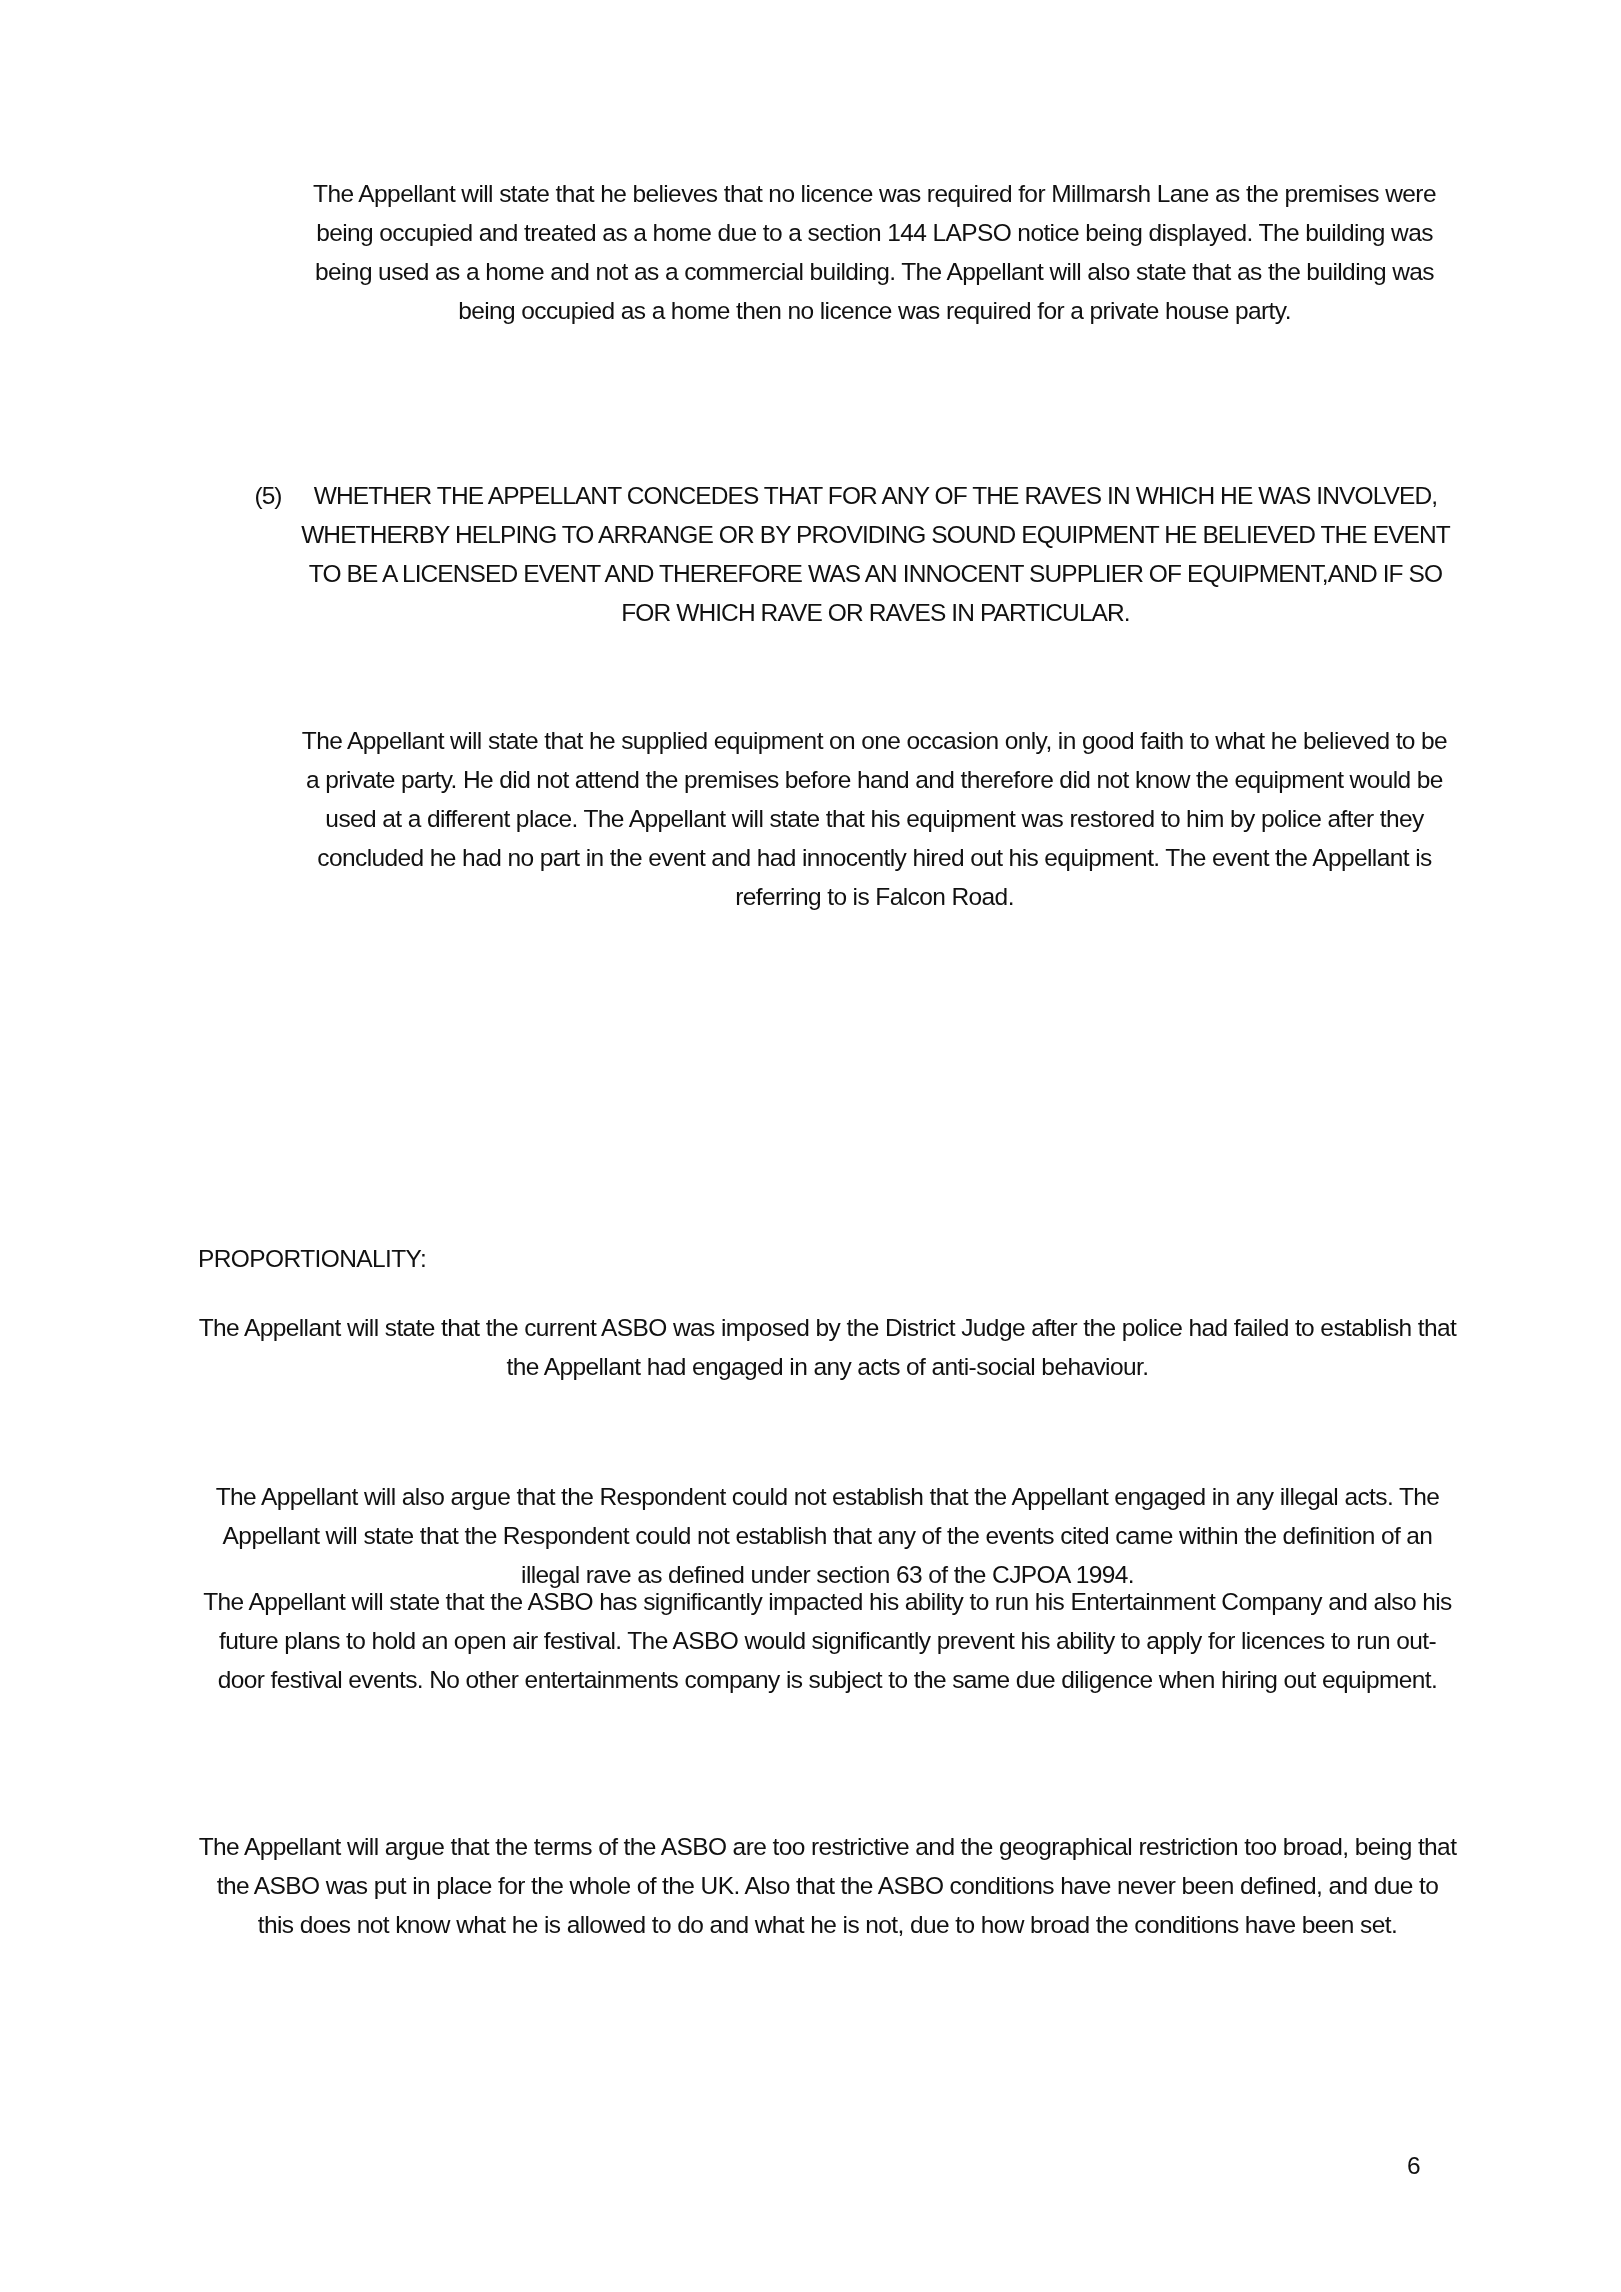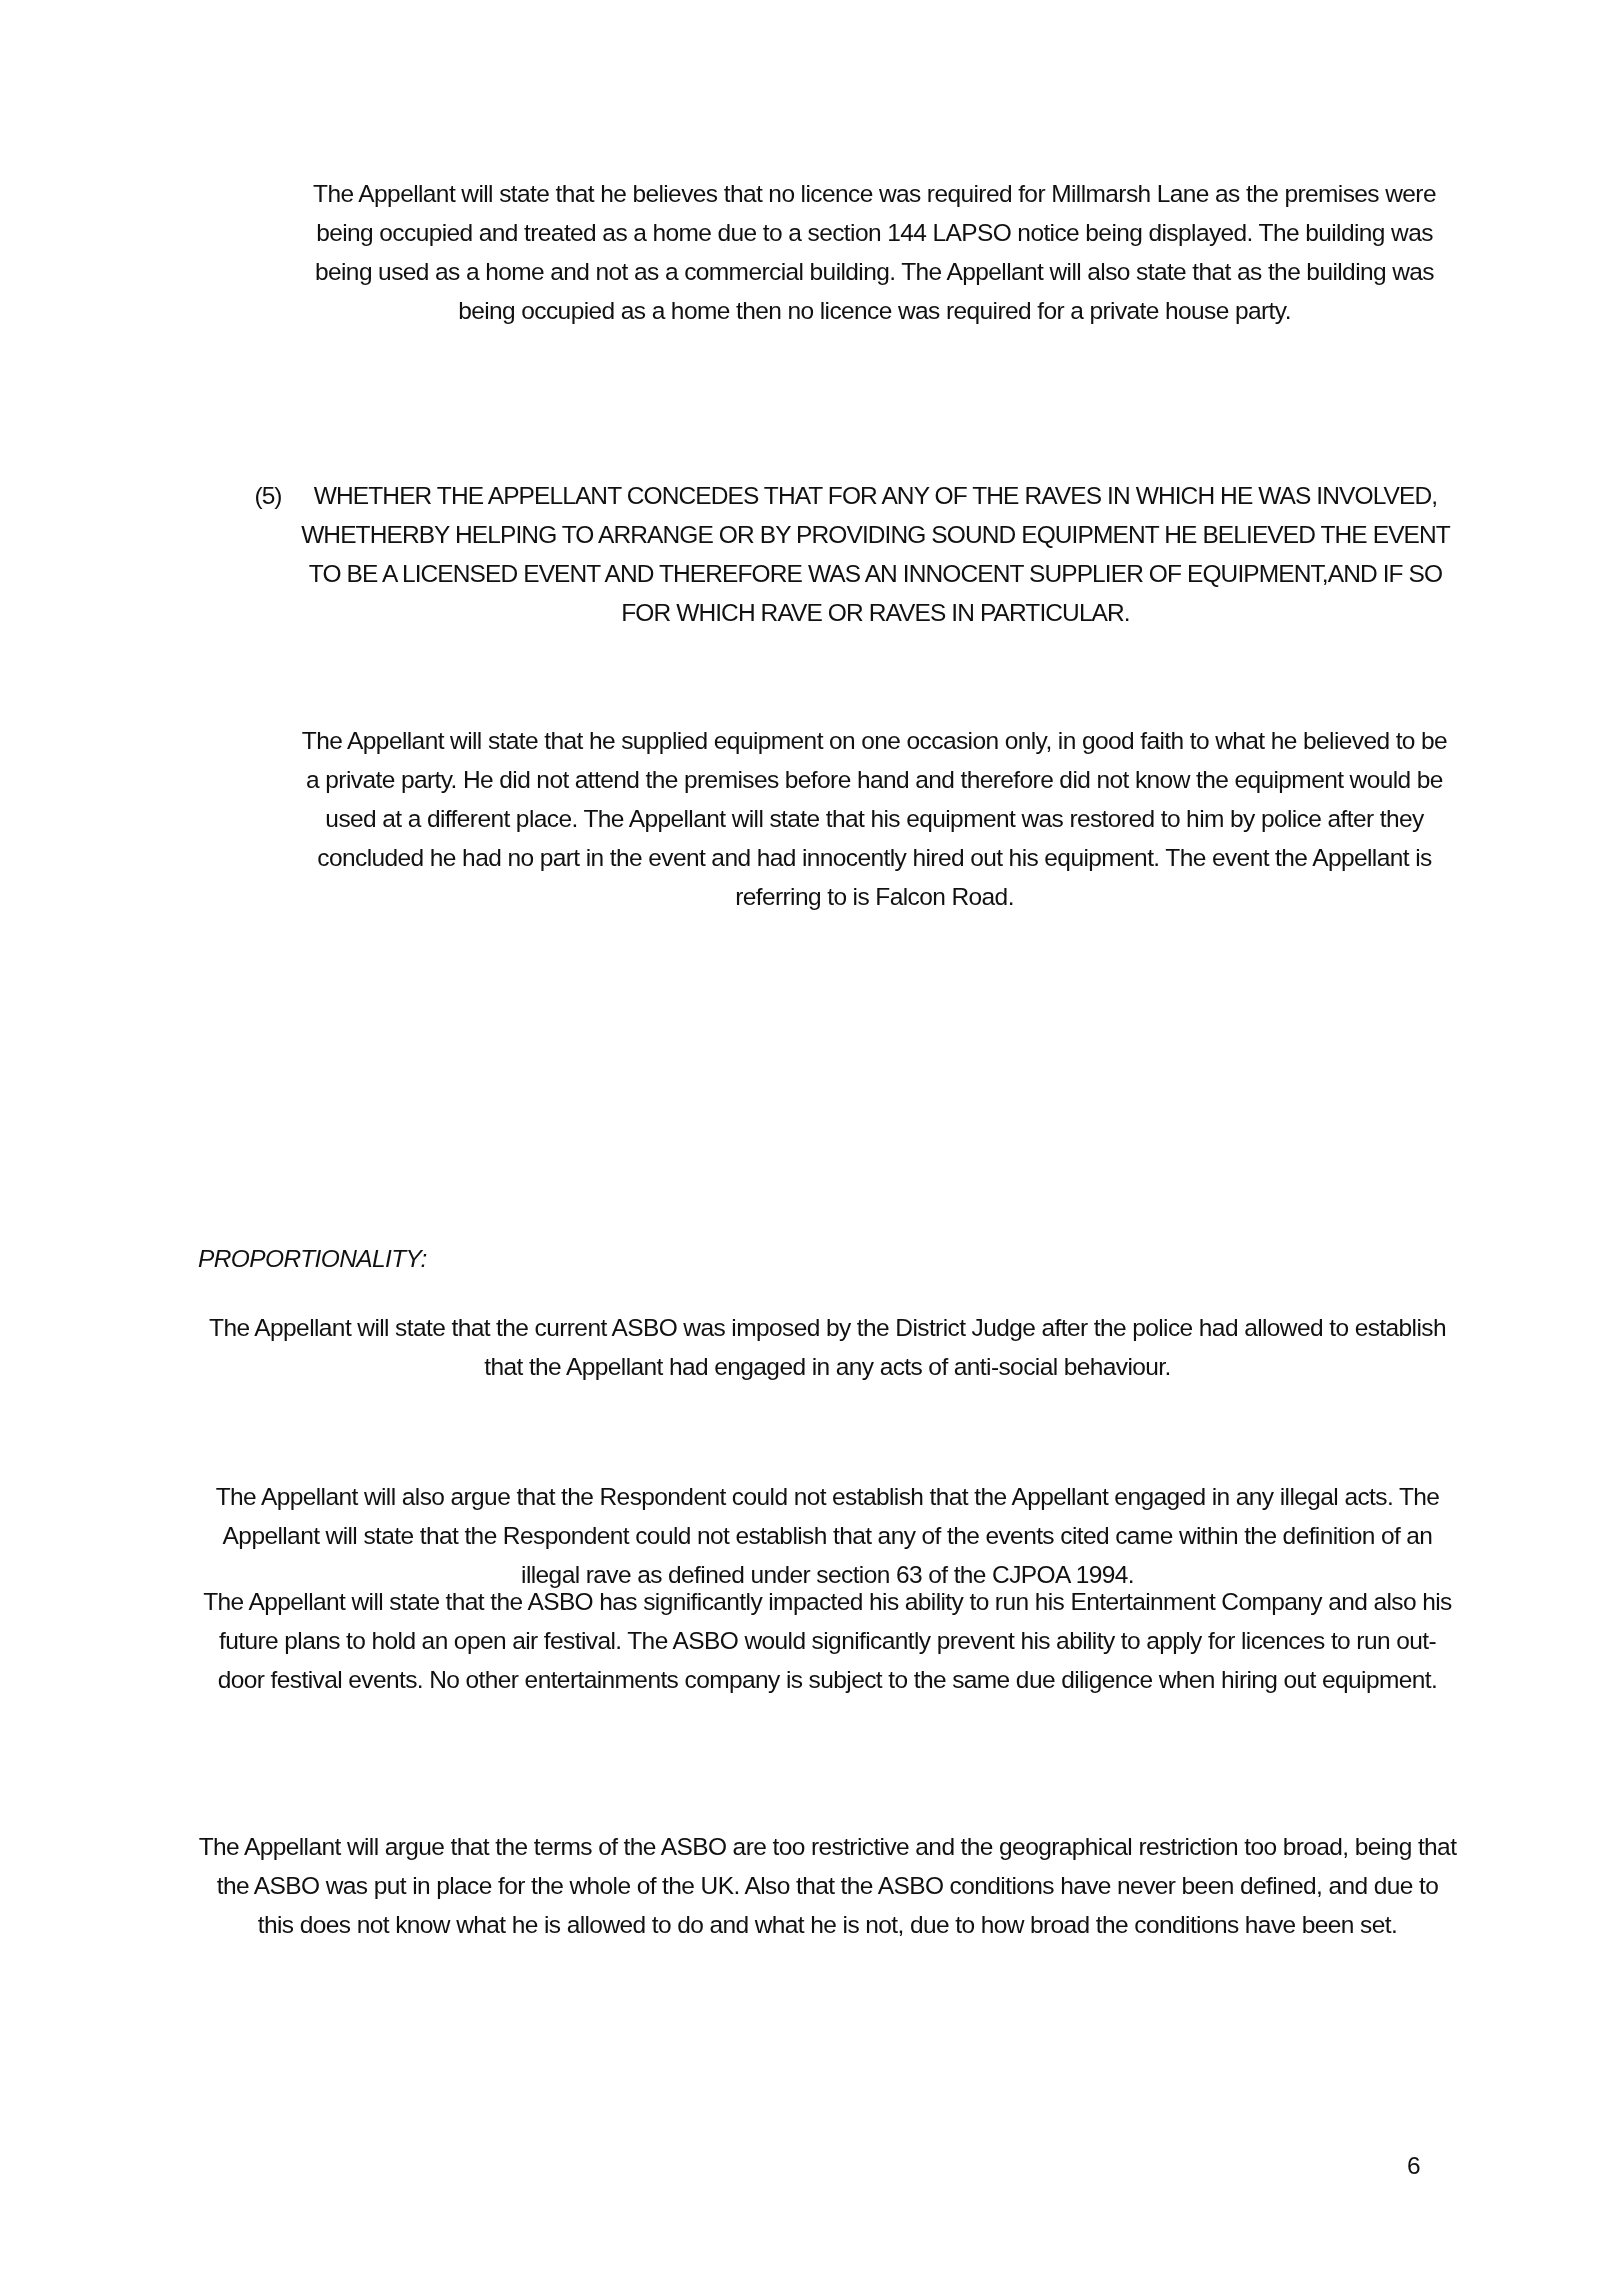--- a/index.html
+++ b/index.html
@@ -47,21 +47,20 @@
     .question .num {
       width: 56px;
       flex: 0 0 56px;
     }
     .question .text {
       flex: 1;
     }
     .heading {
       left: 198px;
       letter-spacing: -0.6px;
-      font-style: italic;
     }
     .page-number {
       position: absolute;
       left: 1407px;
       top: 2148px;
       font-size: 24.5px;
       line-height: 35px;
     }
   </style>
 </head>
@@ -74,21 +73,21 @@
   <div class="block question" style="top:476px;">
     <span class="num">(5)</span>
     <span class="text">WHETHER THE APPELLANT CONCEDES THAT FOR ANY OF THE RAVES IN WHICH HE WAS INVOLVED, WHETHERBY HELPING TO ARRANGE OR BY PROVIDING SOUND EQUIPMENT HE BELIEVED THE EVENT TO BE A LICENSED EVENT AND THEREFORE WAS AN INNOCENT SUPPLIER OF EQUIPMENT,AND IF SO FOR WHICH RAVE OR RAVES IN PARTICULAR.</span>
   </div>
 
   <p class="block indent-para" style="top:721px; margin:0;">The Appellant will state that he supplied equipment on one occasion only, in good faith to what he believed to be a private party.  He did not attend the premises before hand and therefore did not know the equipment would be used at a different place.  The Appellant will state that his equipment was restored to him by police after they concluded he had no part in the event and had innocently hired out his equipment.  The event the Appellant is referring to is Falcon Road.</p>
 
 
   <div class="block heading" style="top:1239px;">PROPORTIONALITY:</div>
 
-  <p class="block body-para" style="top:1308px; margin:0;">The Appellant will state that the current ASBO was imposed by the District Judge after the police had allowed to establish that the Appellant had engaged in any acts of anti-social behaviour.</p>
+  <p class="block body-para" style="top:1308px; margin:0;">The Appellant will state that the current ASBO was imposed by the District Judge after the police had failed to establish that the Appellant had engaged in any acts of anti-social behaviour.</p>
 
   <p class="block body-para" style="top:1477px; margin:0;">The Appellant will also argue that the Respondent could not establish that the Appellant engaged in any illegal acts.  The Appellant will state that the Respondent could not establish that any of the events cited came within the definition of an illegal rave as defined under section 63 of the CJPOA 1994.</p>
 
   <p class="block body-para" style="top:1582px; margin:0;">The Appellant will state that the ASBO has significantly impacted his ability to run his Entertainment Company and also his future plans to hold an open air festival. The ASBO would significantly prevent his ability to apply for licences to run out-door festival events. No other entertainments company is subject to the same due diligence when hiring out equipment.</p>
 
   <p class="block body-para" style="top:1827px; margin:0;">The Appellant will argue that the terms of the ASBO are too restrictive and the geographical restriction too broad, being that the ASBO was put in place for the whole of the UK. Also that the ASBO conditions have never been defined, and due to this does not know what he is allowed to do and what he is not, due to how broad the conditions have been set.</p>
 
   <div class="page-number">6</div>
 
 </div>

